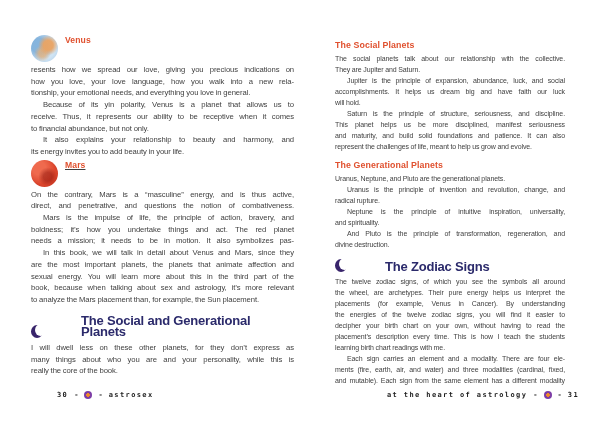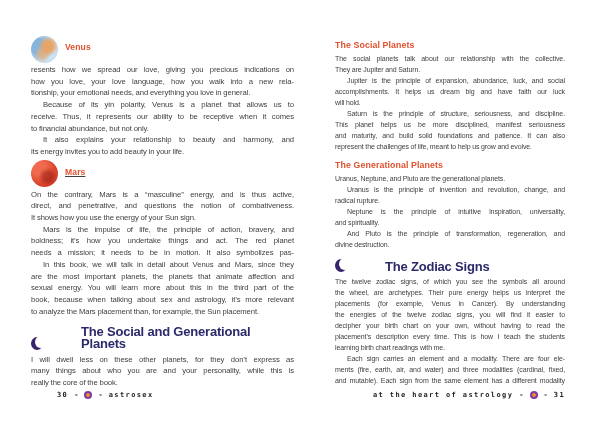--- a/index.html
+++ b/index.html
@@ -11,21 +11,21 @@
   .column{position:absolute;color:#3f3f3f;}
   .col-left{left:31px;top:35px;width:263px;font-size:7.7px;line-height:11.7px;}
   .col-right{left:335px;top:40px;width:230px;font-size:7px;line-height:11px;}
 
   
   .line{text-align:justify;text-align-last:justify;letter-spacing:-0.1px;word-spacing:-0.2px;}
   .line.lastline{text-align:center;text-align-last:left;}
   .line.indent{padding-left:12px;}
 
   
-  .planet-head{display:flex;align-items:center;height:28px;margin-bottom:1px;}
+  .planet-head{display:flex;align-items:flex-start;height:28px;margin-bottom:1px;}
   .planet-head.gap-top{margin-top:2px;text-decoration:underline;}
   .planet-icon{width:27px;height:27px;border-radius:50%;flex:0 0 27px;}
   .planet-icon.venus{
     background:
       radial-gradient(circle at 64% 38%, rgba(235,164,98,.95) 0 20%, rgba(235,164,98,0) 42%),
       radial-gradient(circle at 42% 68%, rgba(233,178,120,.75) 0 14%, rgba(233,178,120,0) 34%),
       radial-gradient(circle at 30% 40%, rgba(130,178,220,.95) 0 30%, rgba(130,178,220,0) 60%),
       radial-gradient(circle at 50% 50%, #cfe4f4 0 55%, #a8c8e4 100%);
   }
   .planet-icon.mars{
@@ -44,21 +44,21 @@
   .moon-heading{display:flex;align-items:flex-end;color:#2b2a6b;font-weight:bold;font-size:13px;letter-spacing:-0.2px;margin:9px 0 4px 0;gap:33px;}
   .crescent{display:inline-block;width:12px;height:13px;position:relative;margin-right:5px;flex:0 0 12px;}
   .crescent::before{content:"";position:absolute;left:0;top:0;width:12px;height:13px;background:#38246b;border-radius:50%;}
   .crescent::after{content:"";position:absolute;left:4px;top:-1px;width:11px;height:12px;background:#fff;border-radius:50%;}
 
   
   .footer{position:absolute;top:391px;display:flex;align-items:center;gap:6px;
     font-family:"DejaVu Sans Mono",monospace;font-weight:bold;font-size:7px;
     letter-spacing:1.4px;color:#1e1e1e;}
   .footer-left{left:57px;}
-  .footer-right{right:35px;}
+  .footer-right{right:21px;}
   .sun-icon{display:inline-block;width:8px;height:8px;border-radius:50%;
     background:radial-gradient(circle,#ef8a2b 0 30%,#7d3da6 34% 100%);}
   .dash{letter-spacing:0;}
 </style>
 </head>
 <body>
 
 <div class="column col-left" id="col-left">
     <div class="planet-head">
       <span class="planet-icon venus"></span>
@@ -78,21 +78,20 @@
       <div class="line indent">It also explains your relationship to beauty and harmony, and</div>
       <div class="line lastline">its energy invites you to add beauty in your life.</div>
     </div>
     <div class="planet-head gap-top">
       <span class="planet-icon mars"></span>
       <span class="planet-label">Mars</span>
     </div>
     <div>
       <div class="line">On the contrary, Mars is a “masculine” energy, and is thus active,</div>
       <div class="line">direct, and penetrative, and questions the notion of combativeness.</div>
-      <div class="line lastline">It shows how you use the energy of your Sun sign.</div>
     </div>
     <div>
       <div class="line indent">Mars is the impulse of life, the principle of action, bravery, and</div>
       <div class="line">boldness; it’s how you undertake things and act. The red planet</div>
       <div class="line">needs a mission; it needs to be in motion. It also symbolizes pas-</div>
     </div>
     <div>
       <div class="line indent">In this book, we will talk in detail about Venus and Mars, since they</div>
       <div class="line">are the most important planets, the planets that animate affection and</div>
       <div class="line">sexual energy. You will learn more about this in the third part of the</div>

